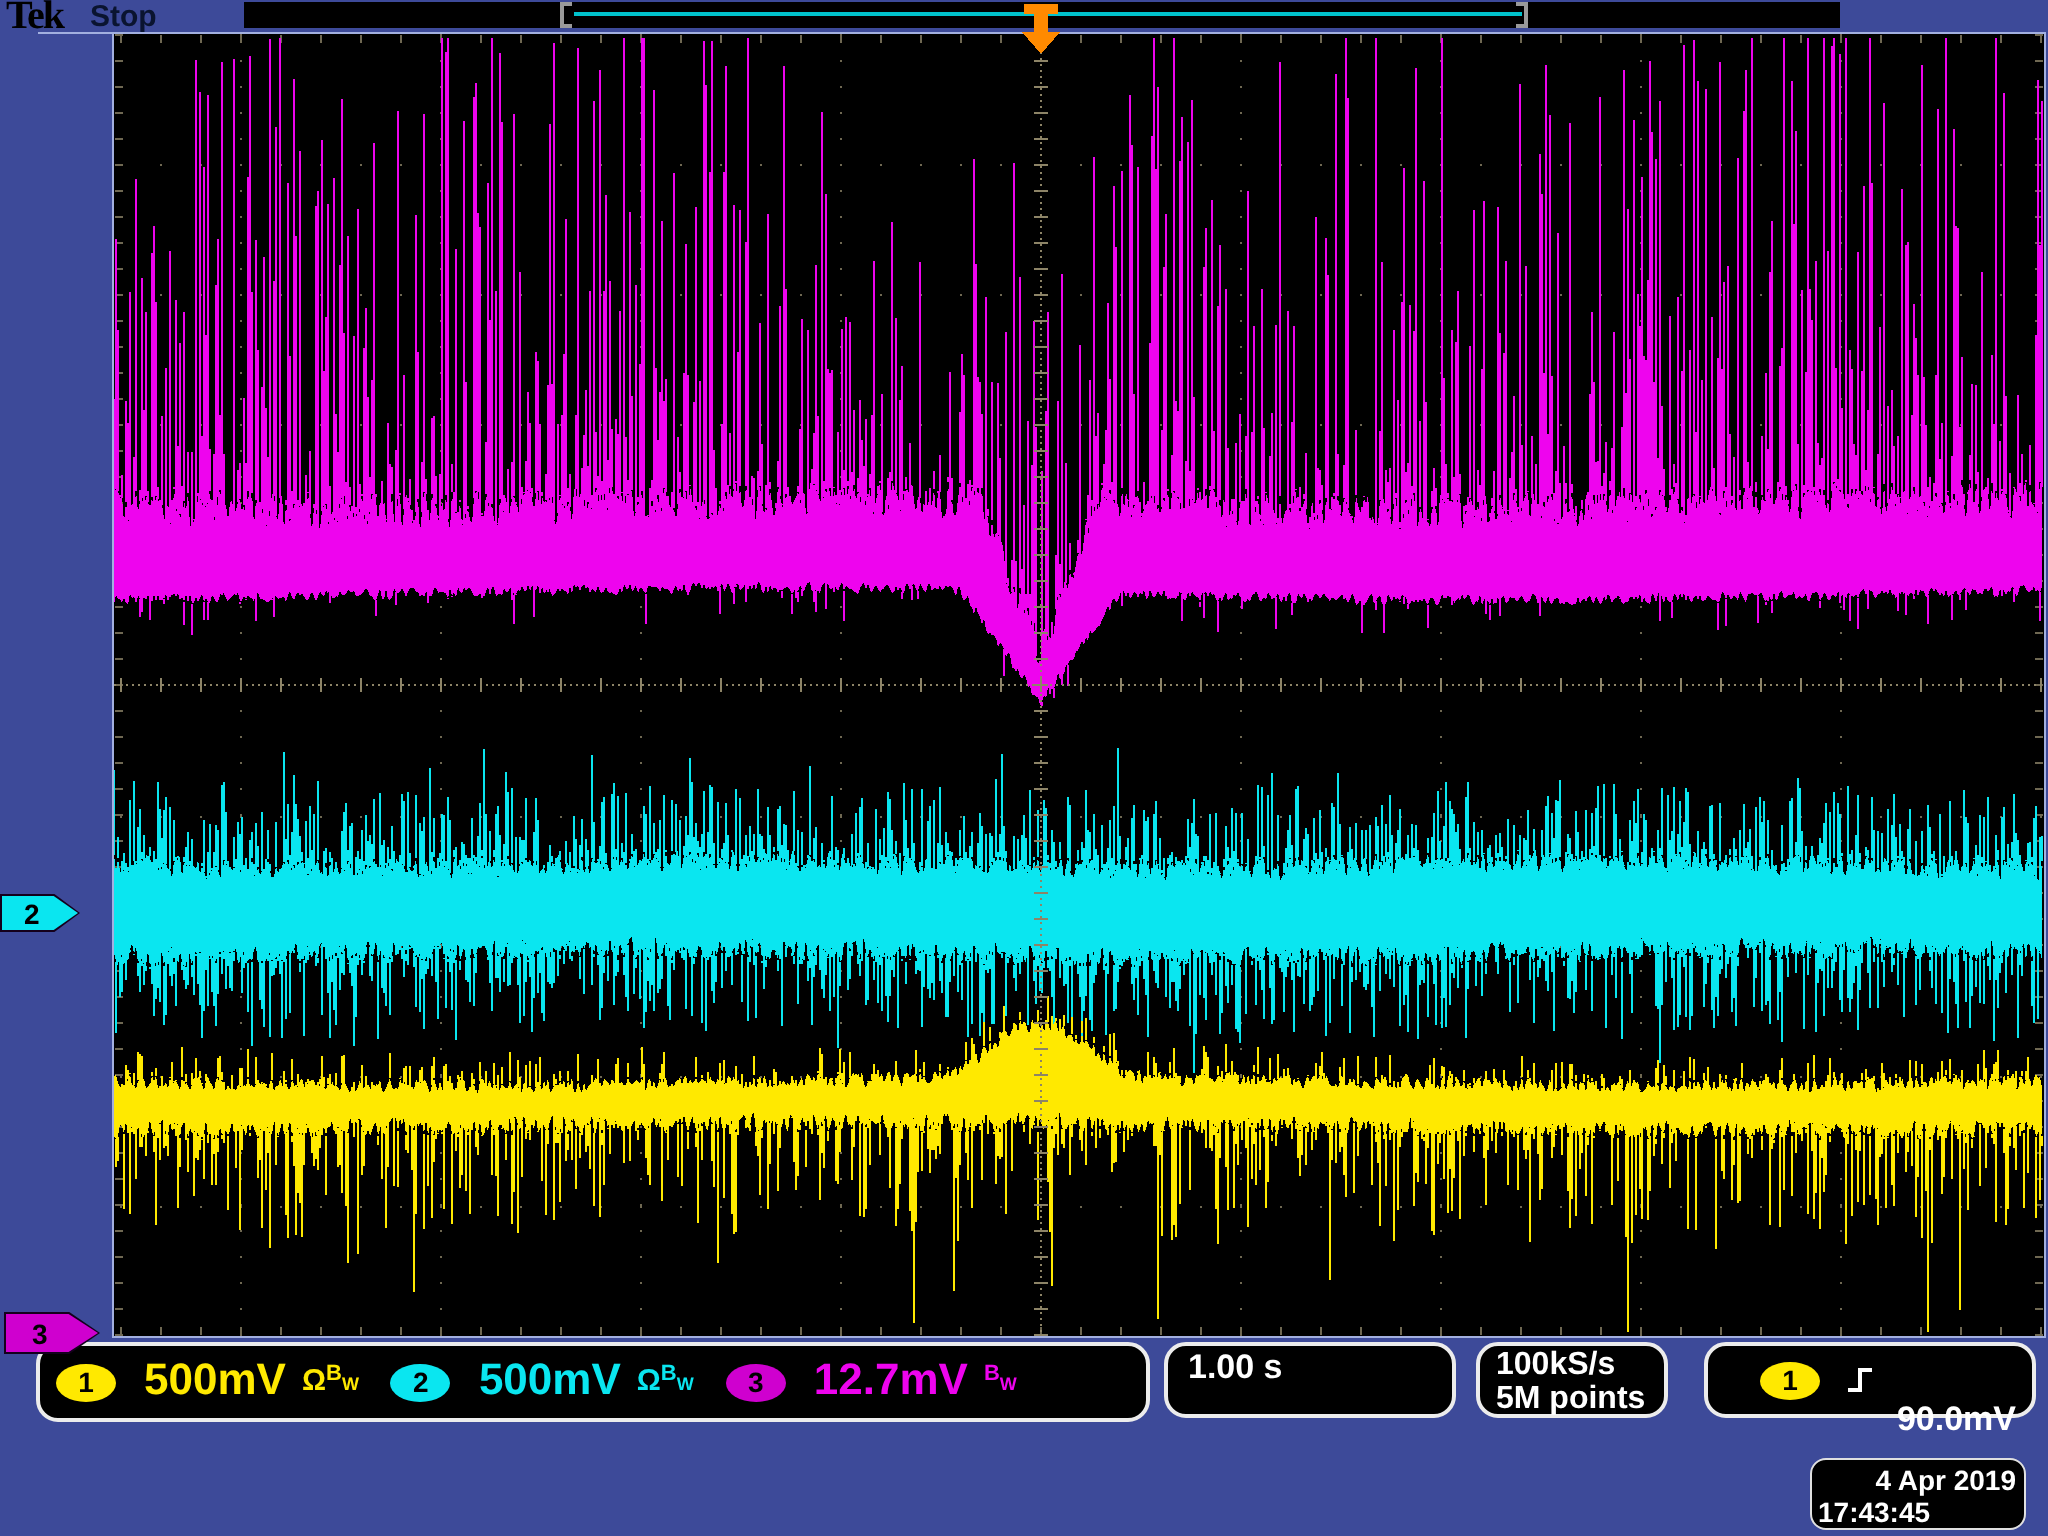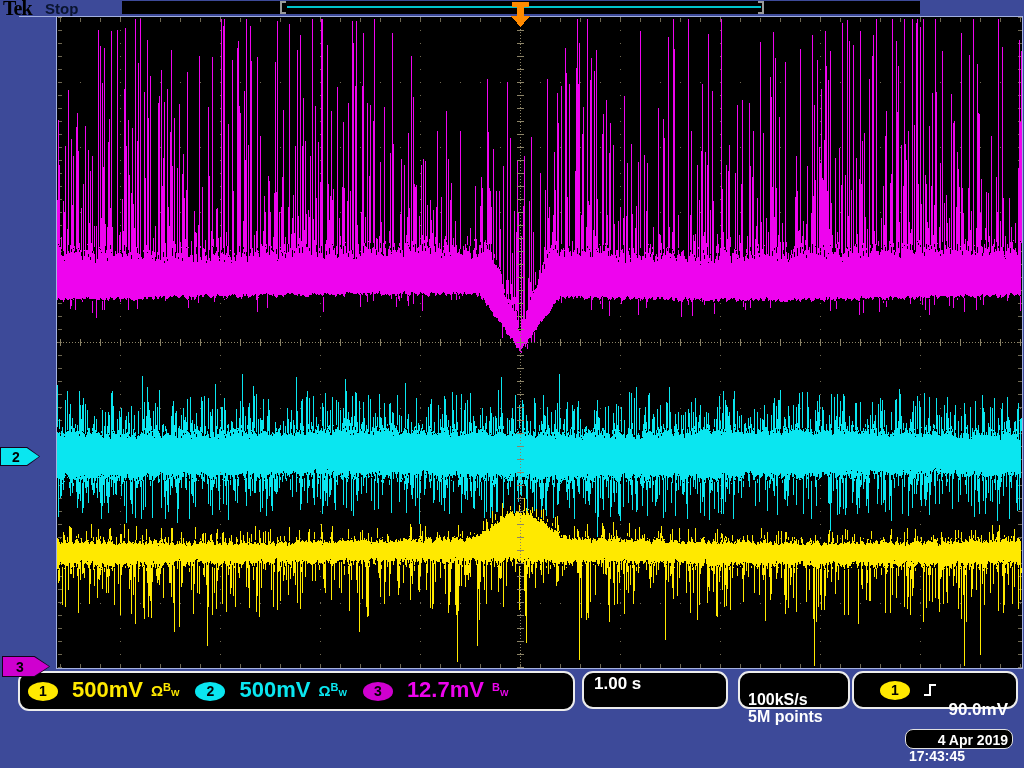--- a/index.html
+++ b/index.html
@@ -41,26 +41,26 @@
   .badge{flex:0 0 auto;width:30px;height:19px;border-radius:50%;display:flex;align-items:center;
     justify-content:center;color:#000;font-size:14px;font-weight:bold;}
   .badge.b1{background:var(--ch1,#ffe900);}
   .badge.b2{background:var(--ch2,#0ae6f0);}
   .badge.b3{background:var(--badge3,#cf00cf);}
   .scale-text{font-size:22px;margin:0 8px 2px 14px;}
   .c1{color:var(--ch1,#ffe900);} .c2{color:var(--ch2,#0ae6f0);} .c3{color:var(--ch3,#e803e8);}
   .coupling{font-size:15px;margin-right:16px;margin-bottom:2px;}
   .bw-b{font-size:11px;vertical-align:5px;} .bw-w{font-size:9px;vertical-align:0px;}
   #box-hscale{left:582px;top:671px;width:146px;height:38px;font-size:17px;padding:1px 0 0 10px;}
-  #box-acq{left:738px;top:671px;width:112px;height:38px;font-size:16px;line-height:17px;padding:18px 0 0 8px;}
+  #box-acq{left:738px;top:671px;width:96px;height:38px;font-size:16px;line-height:17px;padding:1px 0 0 8px;}
   #box-trig{left:852px;top:671px;width:166px;height:38px;display:flex;align-items:center;}
   #box-trig .badge{margin-left:26px;}
   #box-trig .slope{margin-left:12px;display:flex;align-items:center;}
   #box-trig .level{flex:1;text-align:right;font-size:17px;padding-right:8px;margin-top:40px;}
-  #box-datetime{left:905px;top:729px;width:108px;height:20px;border:1px solid #e0e0e0;
+  #box-datetime{left:905px;top:729px;width:108px;height:36px;border:1px solid #e0e0e0;
     border-radius:8px;font-size:14px;line-height:16px;padding-top:2px;}
   #box-datetime .d{text-align:right;padding-right:4px;}
   #box-datetime .t{text-align:left;padding-left:3px;}
 </style>
 </head>
 <body>
 
 <div id="screen">
 
   <span class="tek-logo">Tek</span>

